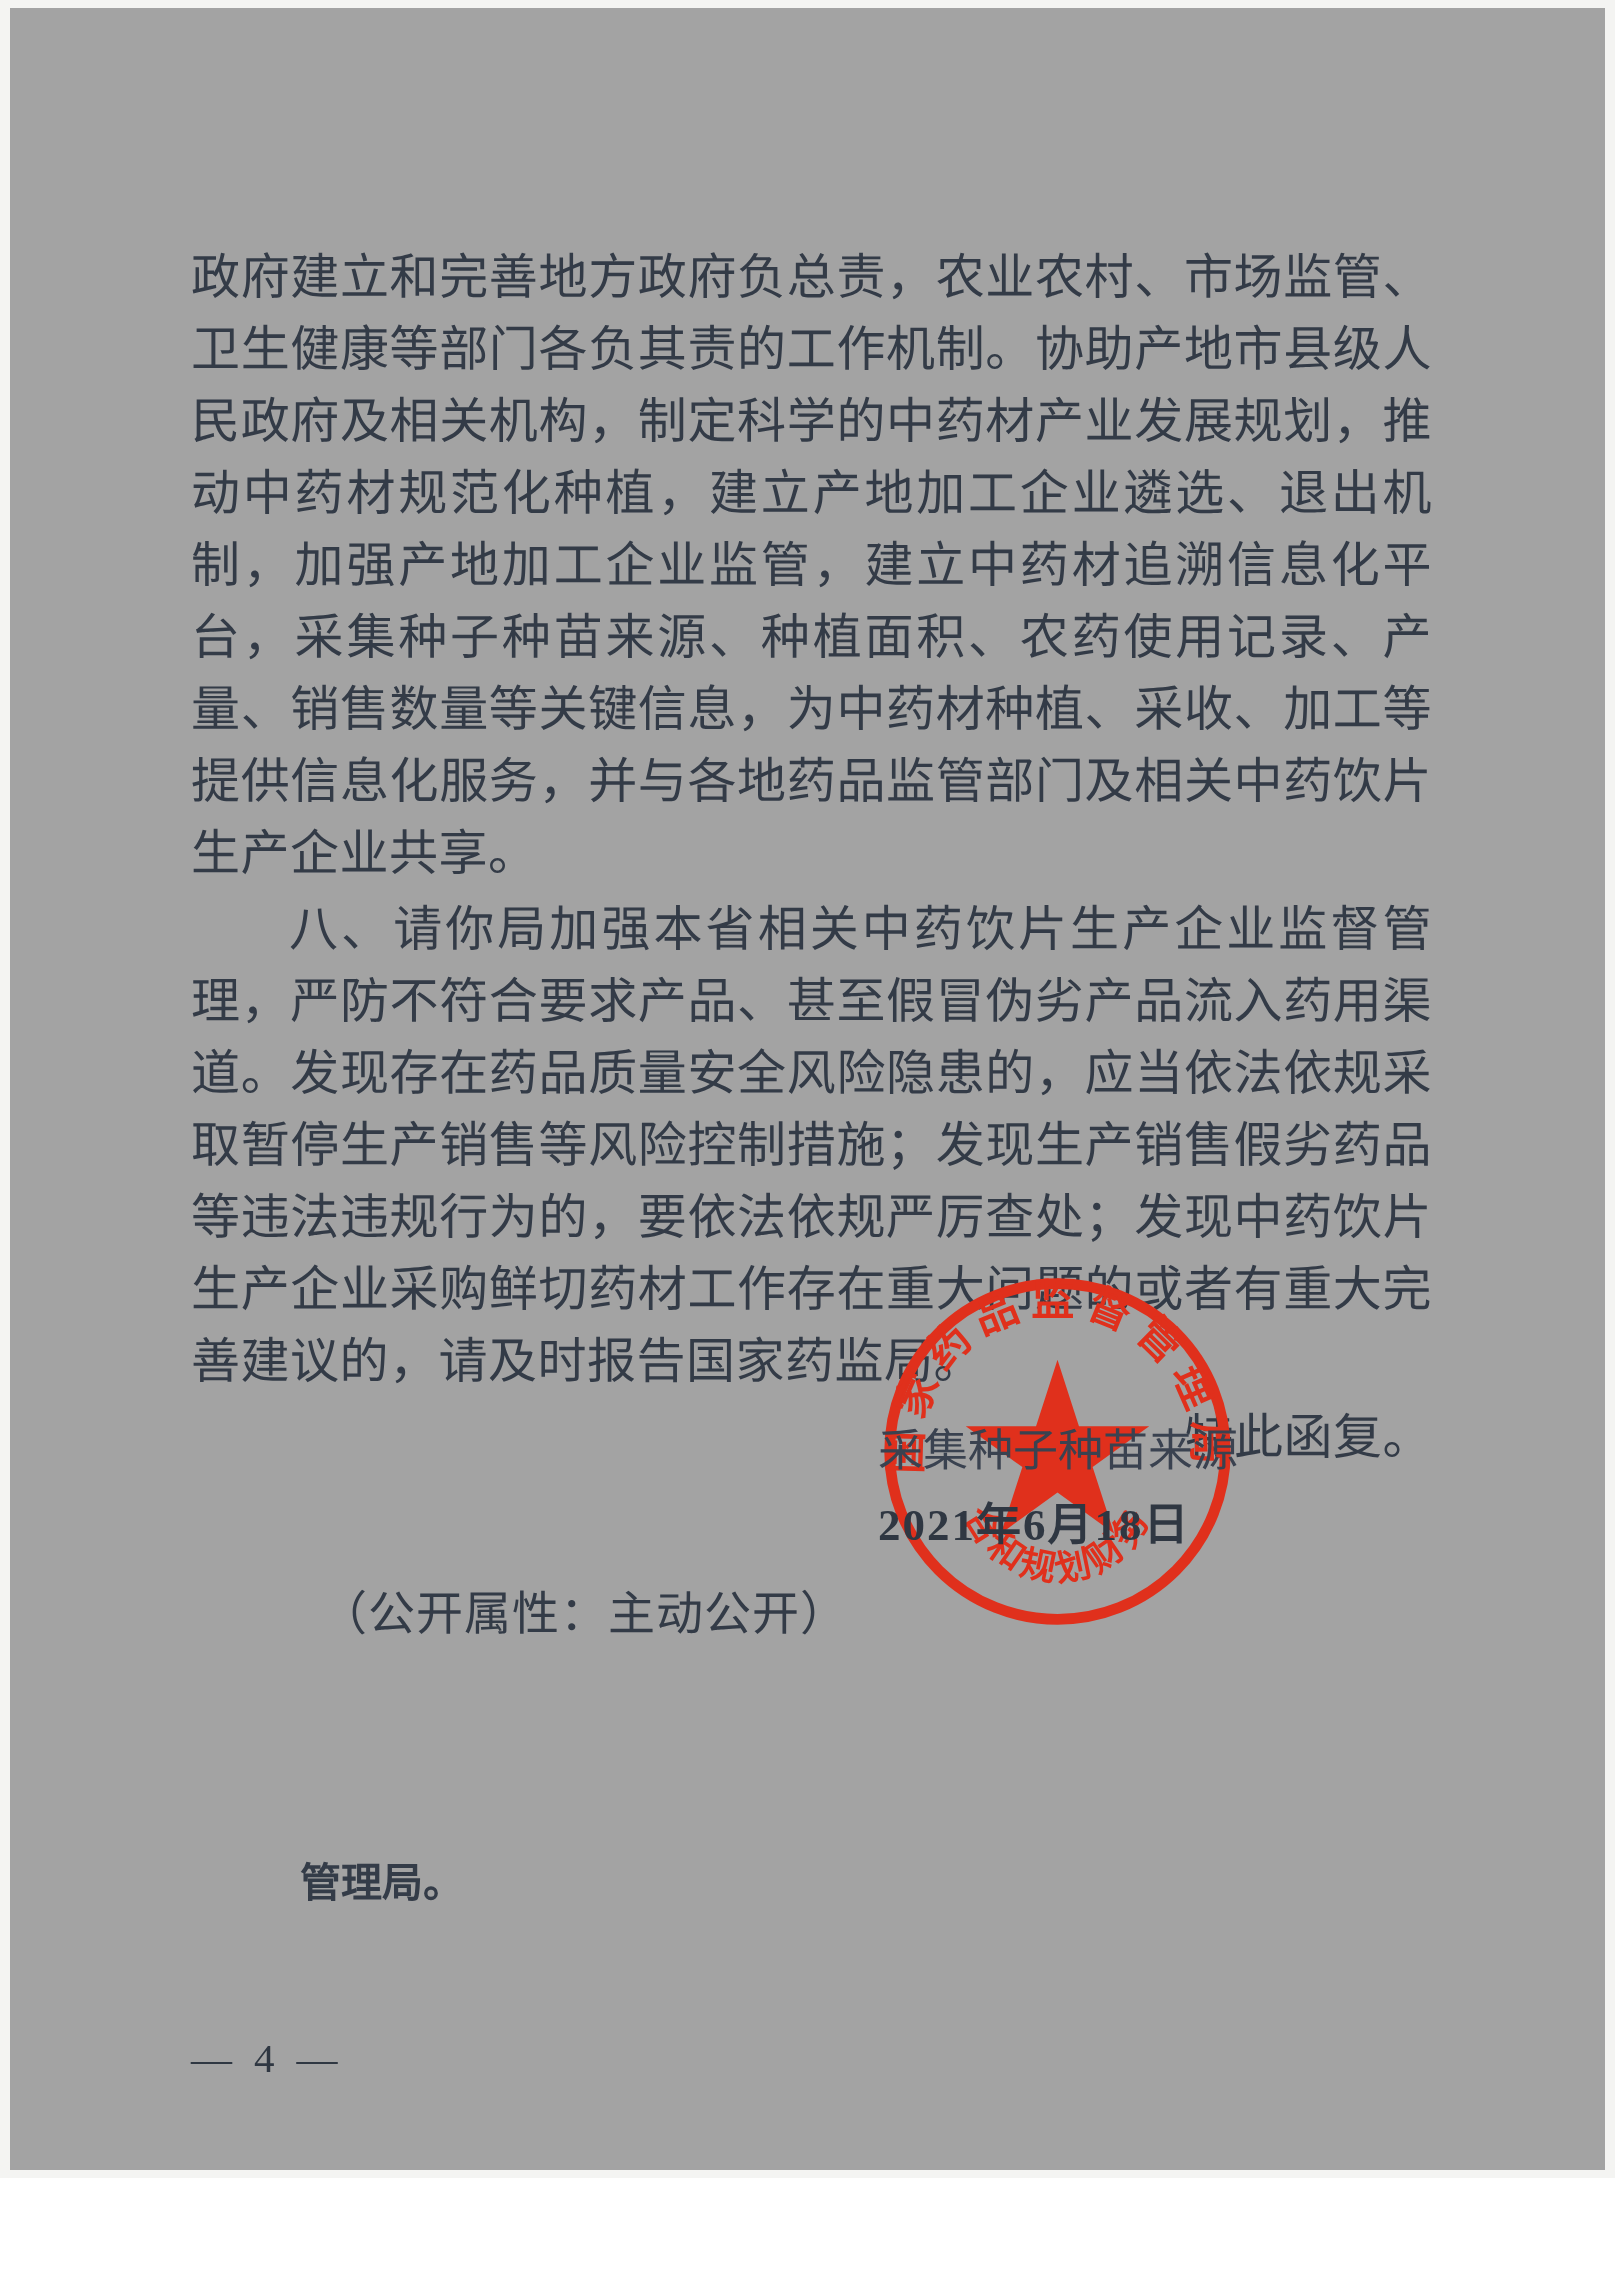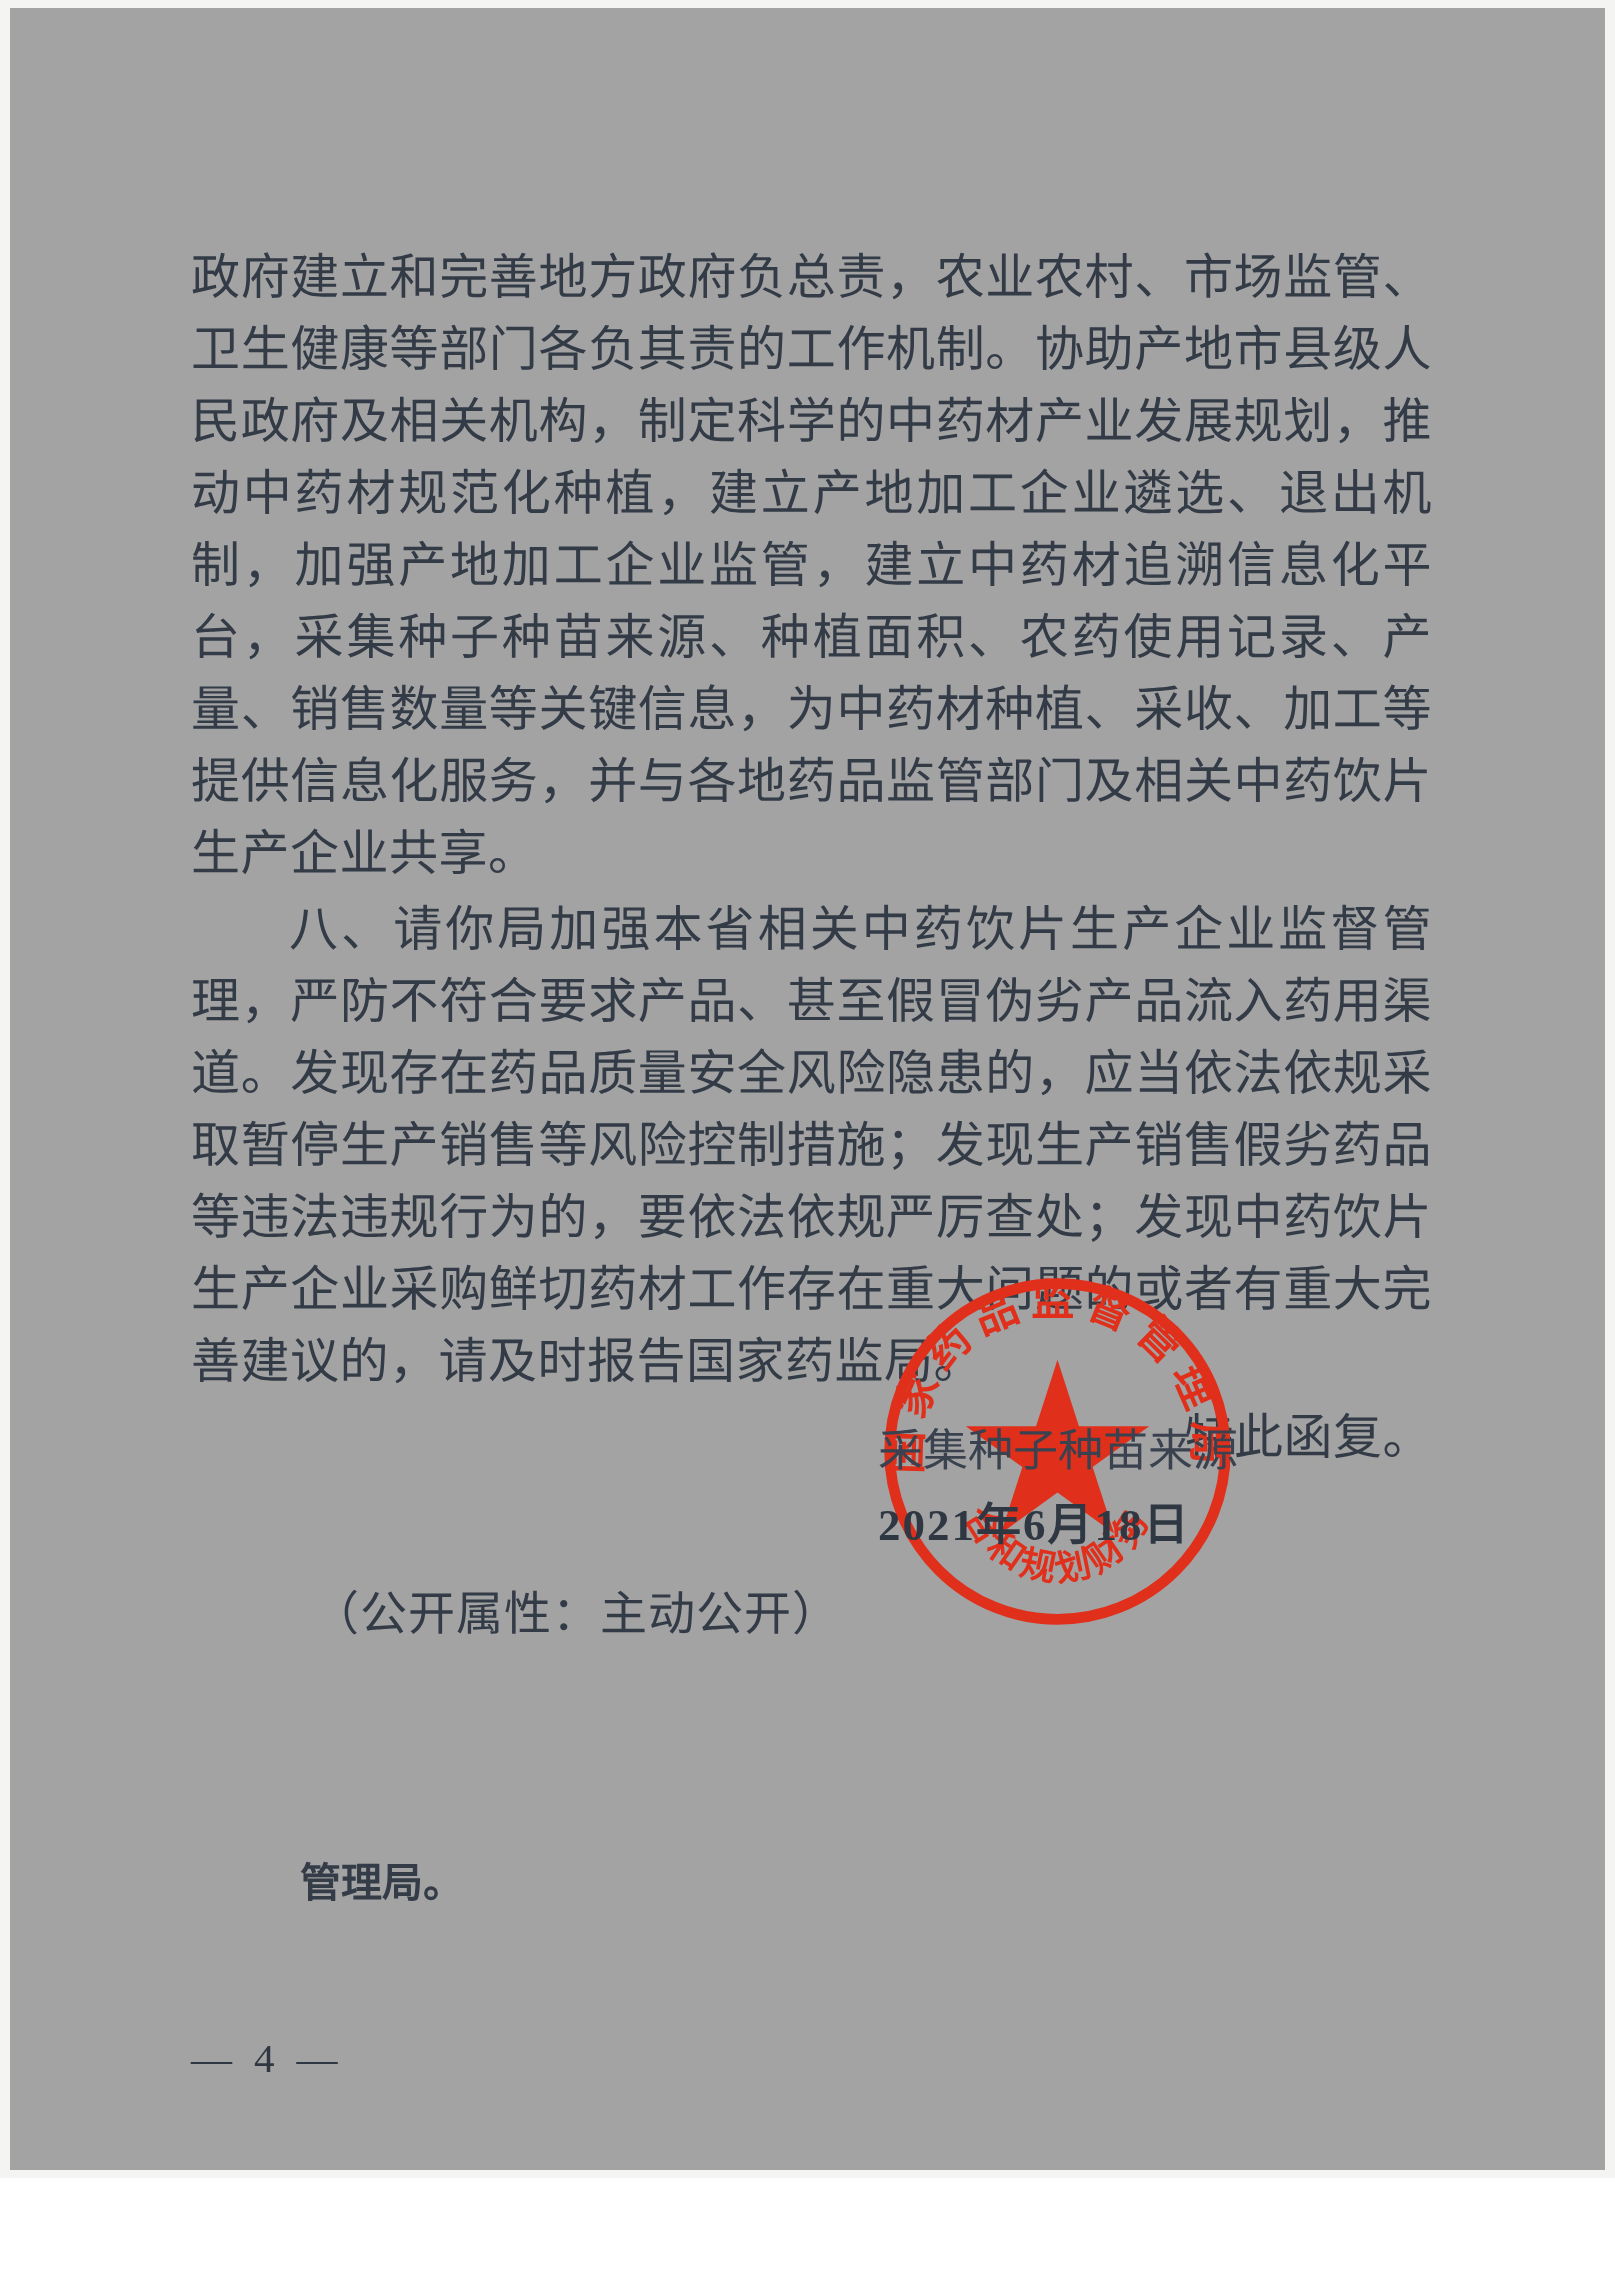--- a/index.html
+++ b/index.html
@@ -93,21 +93,21 @@
   }
   .seal svg {
     width: 100%;
     height: 100%;
     display: block;
   }
 
   
   .disclosure {
     position: absolute;
-    left: 312px;
+    left: 320px;
     top: 1580px;
     font-size: 47px;
     line-height: 68px;
     color: #333b47;
     letter-spacing: 1px;
   }
 
   
   .footer-area {
     position: absolute;

